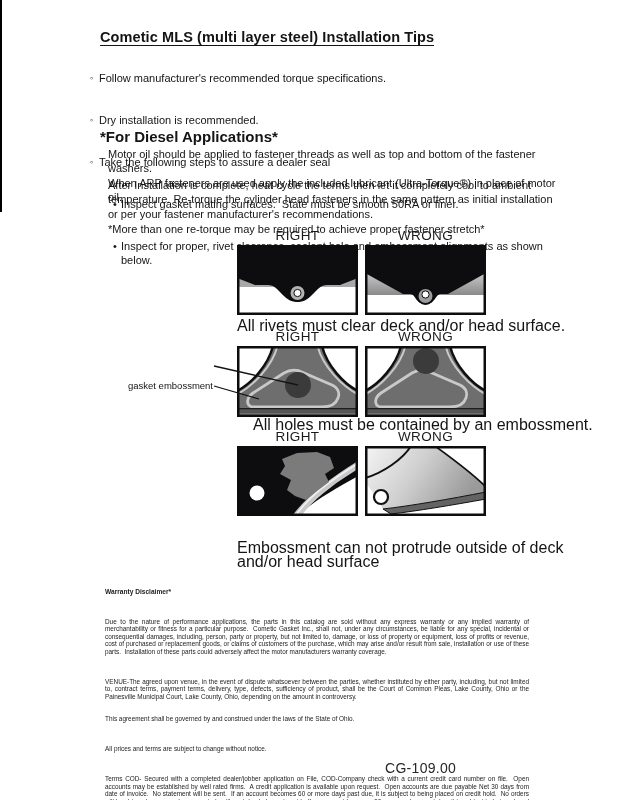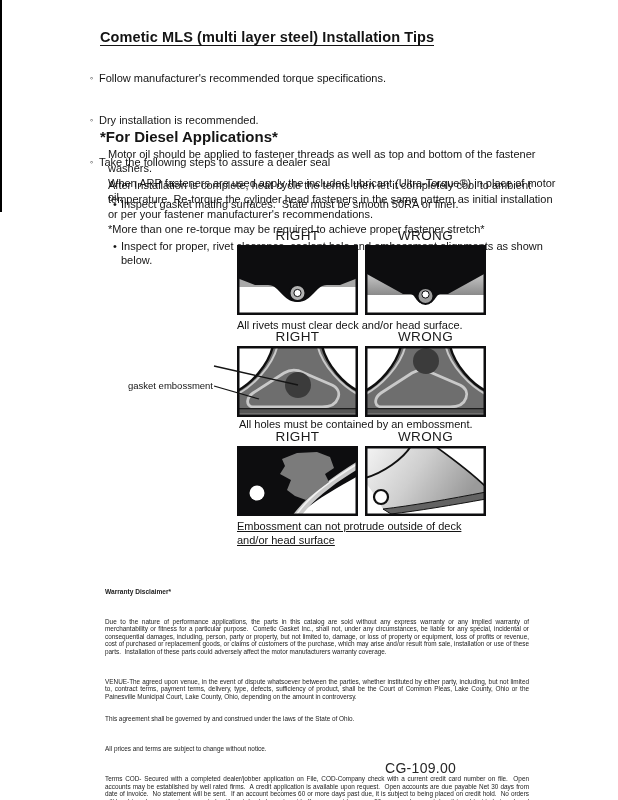--- a/index.html
+++ b/index.html
@@ -17,24 +17,24 @@
   .tip.sub .dot{width:8px;flex:0 0 8px;font-size:11px;}
 
   .diesel-h{position:absolute;top:116px;left:100px;font-size:15px;font-weight:bold;}
   .para{position:absolute;left:108px;width:452px;font-size:11px;line-height:14.4px;white-space:pre-wrap;}
   #p1{top:136px;} #p2{top:167px;} #p3{top:211px;}
 
   .diag{position:absolute;width:249px;display:flex;gap:7px;}
   #diag1{top:228px;left:237px;} #diag2{top:329px;left:237px;} #diag3{top:429px;left:237px;}
   .col{width:121px;}
   .hdr{text-align:center;font-size:13.5px;line-height:16px;height:17px;letter-spacing:.4px;color:#1a1a1a;}
-  .caption{position:absolute;font-size:11px;line-height:13.5px;white-space:pre-wrap;color:#141414;}
+  .caption{position:absolute;font-size:16px;line-height:13.5px;white-space:pre-wrap;color:#141414;}
   #cap1{top:319px;left:237px;}
-  #cap2{top:418px;left:239px;}
-  #cap3{top:520px;left:237px;text-decoration:underline;}
+  #cap2{top:418px;left:253px;}
+  #cap3{top:541px;left:237px;}
 
   .dlabel{position:absolute;left:95px;width:118px;text-align:right;font-size:9.5px;line-height:11px;white-space:pre-wrap;color:#141414;}
   #lab1{top:348px;} #lab2{top:380px;}
   #leaders{position:absolute;left:105px;top:347px;pointer-events:none;}
 
   .legal{position:absolute;top:573px;left:105px;width:424px;font-size:6.4px;line-height:7.5px;
          text-align:justify;white-space:pre-wrap;color:#1b1b1b;}
   .legal h3{font-size:6.6px;margin:0 0 7px 0;}
   .legal p{margin:0 0 7.5px 0;}
   .legal p.tight{margin:0;}

